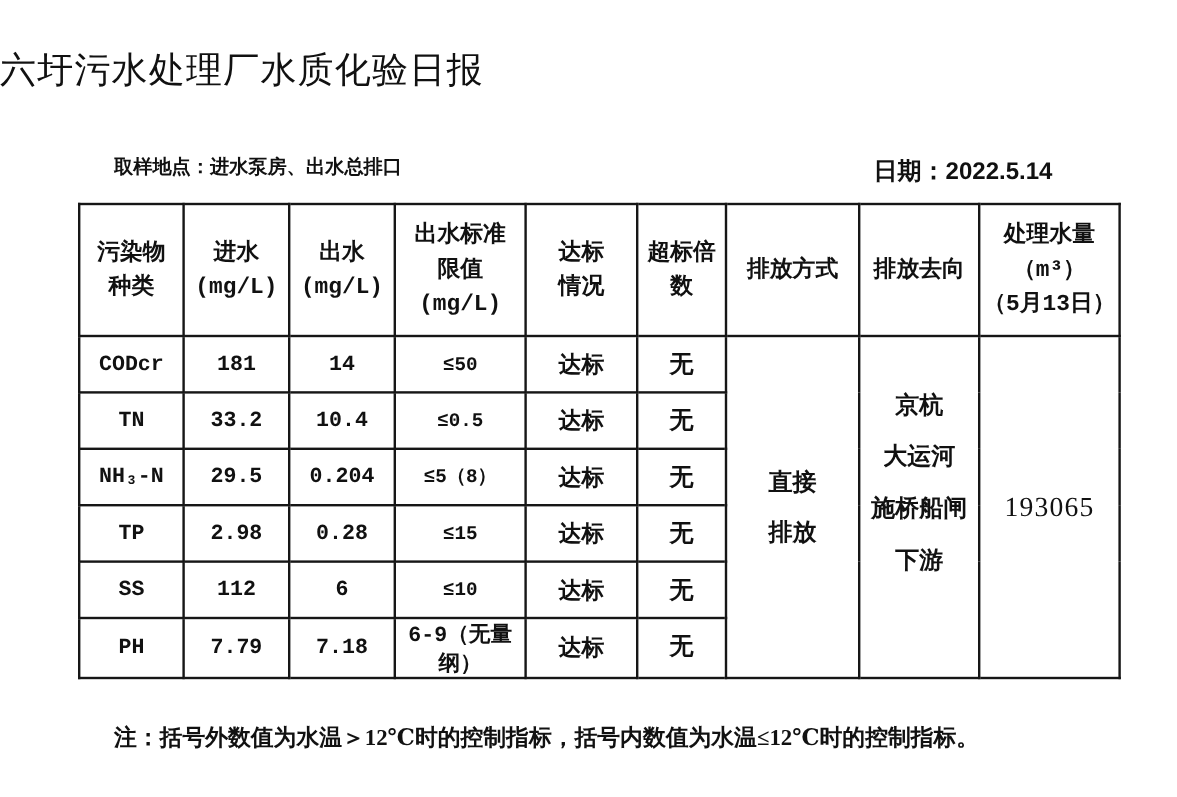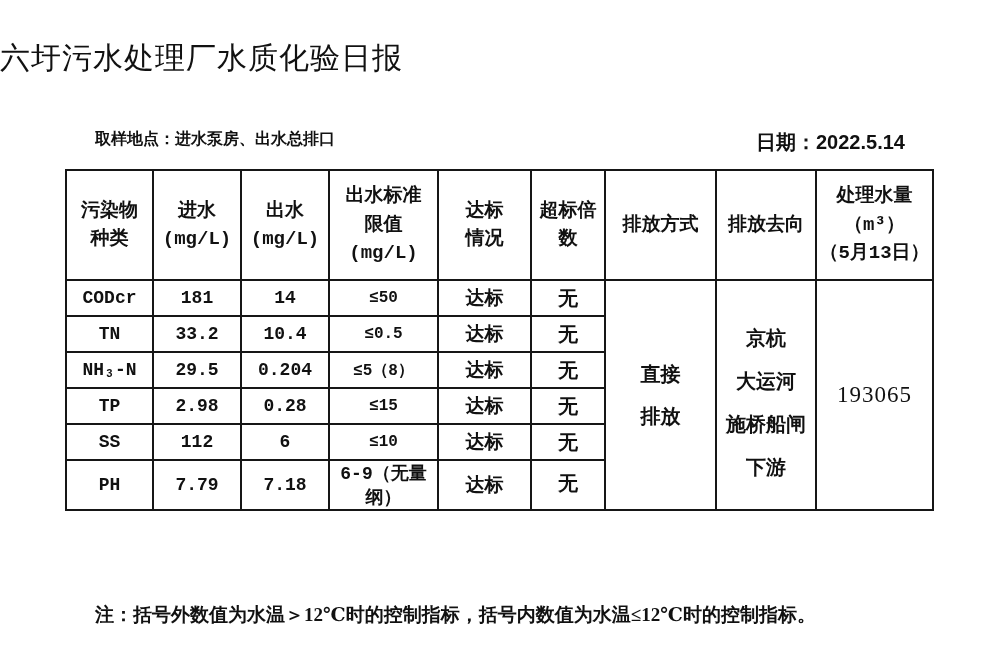--- a/index.html
+++ b/index.html
@@ -20,21 +20,21 @@
   }
   .sampling {
     position: absolute;
     top: 129px; left: 95px;
     font-size: 16px;
     font-weight: 700;
     white-space: nowrap;
   }
   .date {
     position: absolute;
-    top: 129px; left: 756px;
+    top: 129px; left: 728px;
     font-size: 20px;
     font-weight: 700;
     white-space: nowrap;
     text-align: center;
   }
   .date .num {
     font-family: "Liberation Sans", "DejaVu Sans", sans-serif;
     font-weight: 700;
     font-size: 20px;
   }
@@ -47,21 +47,21 @@
     padding-left: 20px;
   }
   .report th, .report td {
     border: 2px solid #161616;
     text-align: center;
     vertical-align: middle;
     padding: 0;
     overflow: hidden;
   }
   .report tr.hrow th { height: 110px; }
-  .report tr.drow td { height: 36px; }
+  .report tr.drow td { height: 47px; }
   .report th {
     font-family: "Liberation Mono", "Liberation Serif", serif;
     font-size: 19px;
     font-weight: 700;
     white-space: pre-line;
     line-height: 1.5;
   }
   td.mono {
     font-family: "Liberation Mono", "DejaVu Sans Mono", monospace;
     font-weight: 700;

